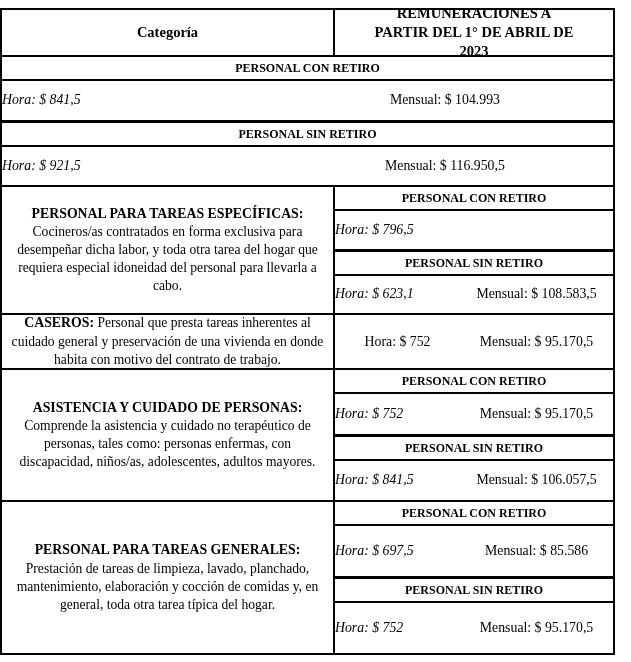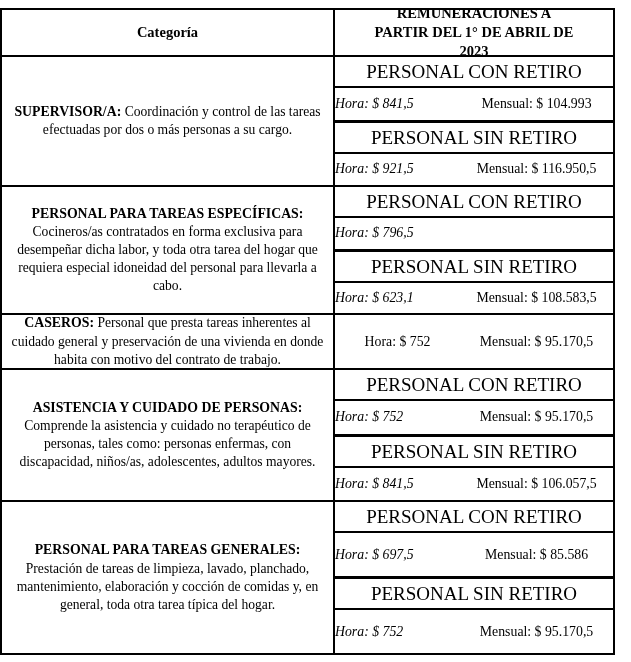--- a/index.html
+++ b/index.html
@@ -70,22 +70,22 @@
 
   .cat-text {
     font-size: 13.6px;
     line-height: 1.32;
   }
   .cat-text strong { font-size: 13.8px; }
 
   .sec-header {
     box-sizing: border-box;
     text-align: center;
-    font-weight: normal;
-    font-size: 19px;
+    font-weight: bold;
+    font-size: 12px;
     padding: 4px 4px 3px 4px;
     border-bottom: 2px solid #000000;
     flex: 0 0 auto;
   }
   .sec-header.sin {
     border-top: 2px solid #000000;
   }
   .sec-rates {
     flex: 1 1 auto;
     display: flex;
@@ -116,23 +116,20 @@
 <body>
 
 <div class="sheet">
 
   <div class="t-row first row-header">
     <div class="head-cell left">Categoría</div>
     <div class="head-cell right">REMUNERACIONES A PARTIR DEL 1° DE ABRIL DE 2023</div>
   </div>
 
   <div class="t-row row-1">
-    <div class="cat-cell">
-      <div class="cat-text"><strong>SUPERVISOR/A:</strong><span> Coordinación y control de las tareas efectuadas por dos o más personas a su cargo.</span></div>
-    </div>
     <div class="rem-cell">
       <div class="sec-header">PERSONAL CON RETIRO</div>
       <div class="sec-rates mid">
         <span class="hora">Hora: $ 841,5</span>
         <span class="mensual">Mensual: $ 104.993</span>
       </div>
       <div class="sec-header sin">PERSONAL SIN RETIRO</div>
       <div class="sec-rates">
         <span class="hora">Hora: $ 921,5</span>
         <span class="mensual">Mensual: $ 116.950,5</span>

